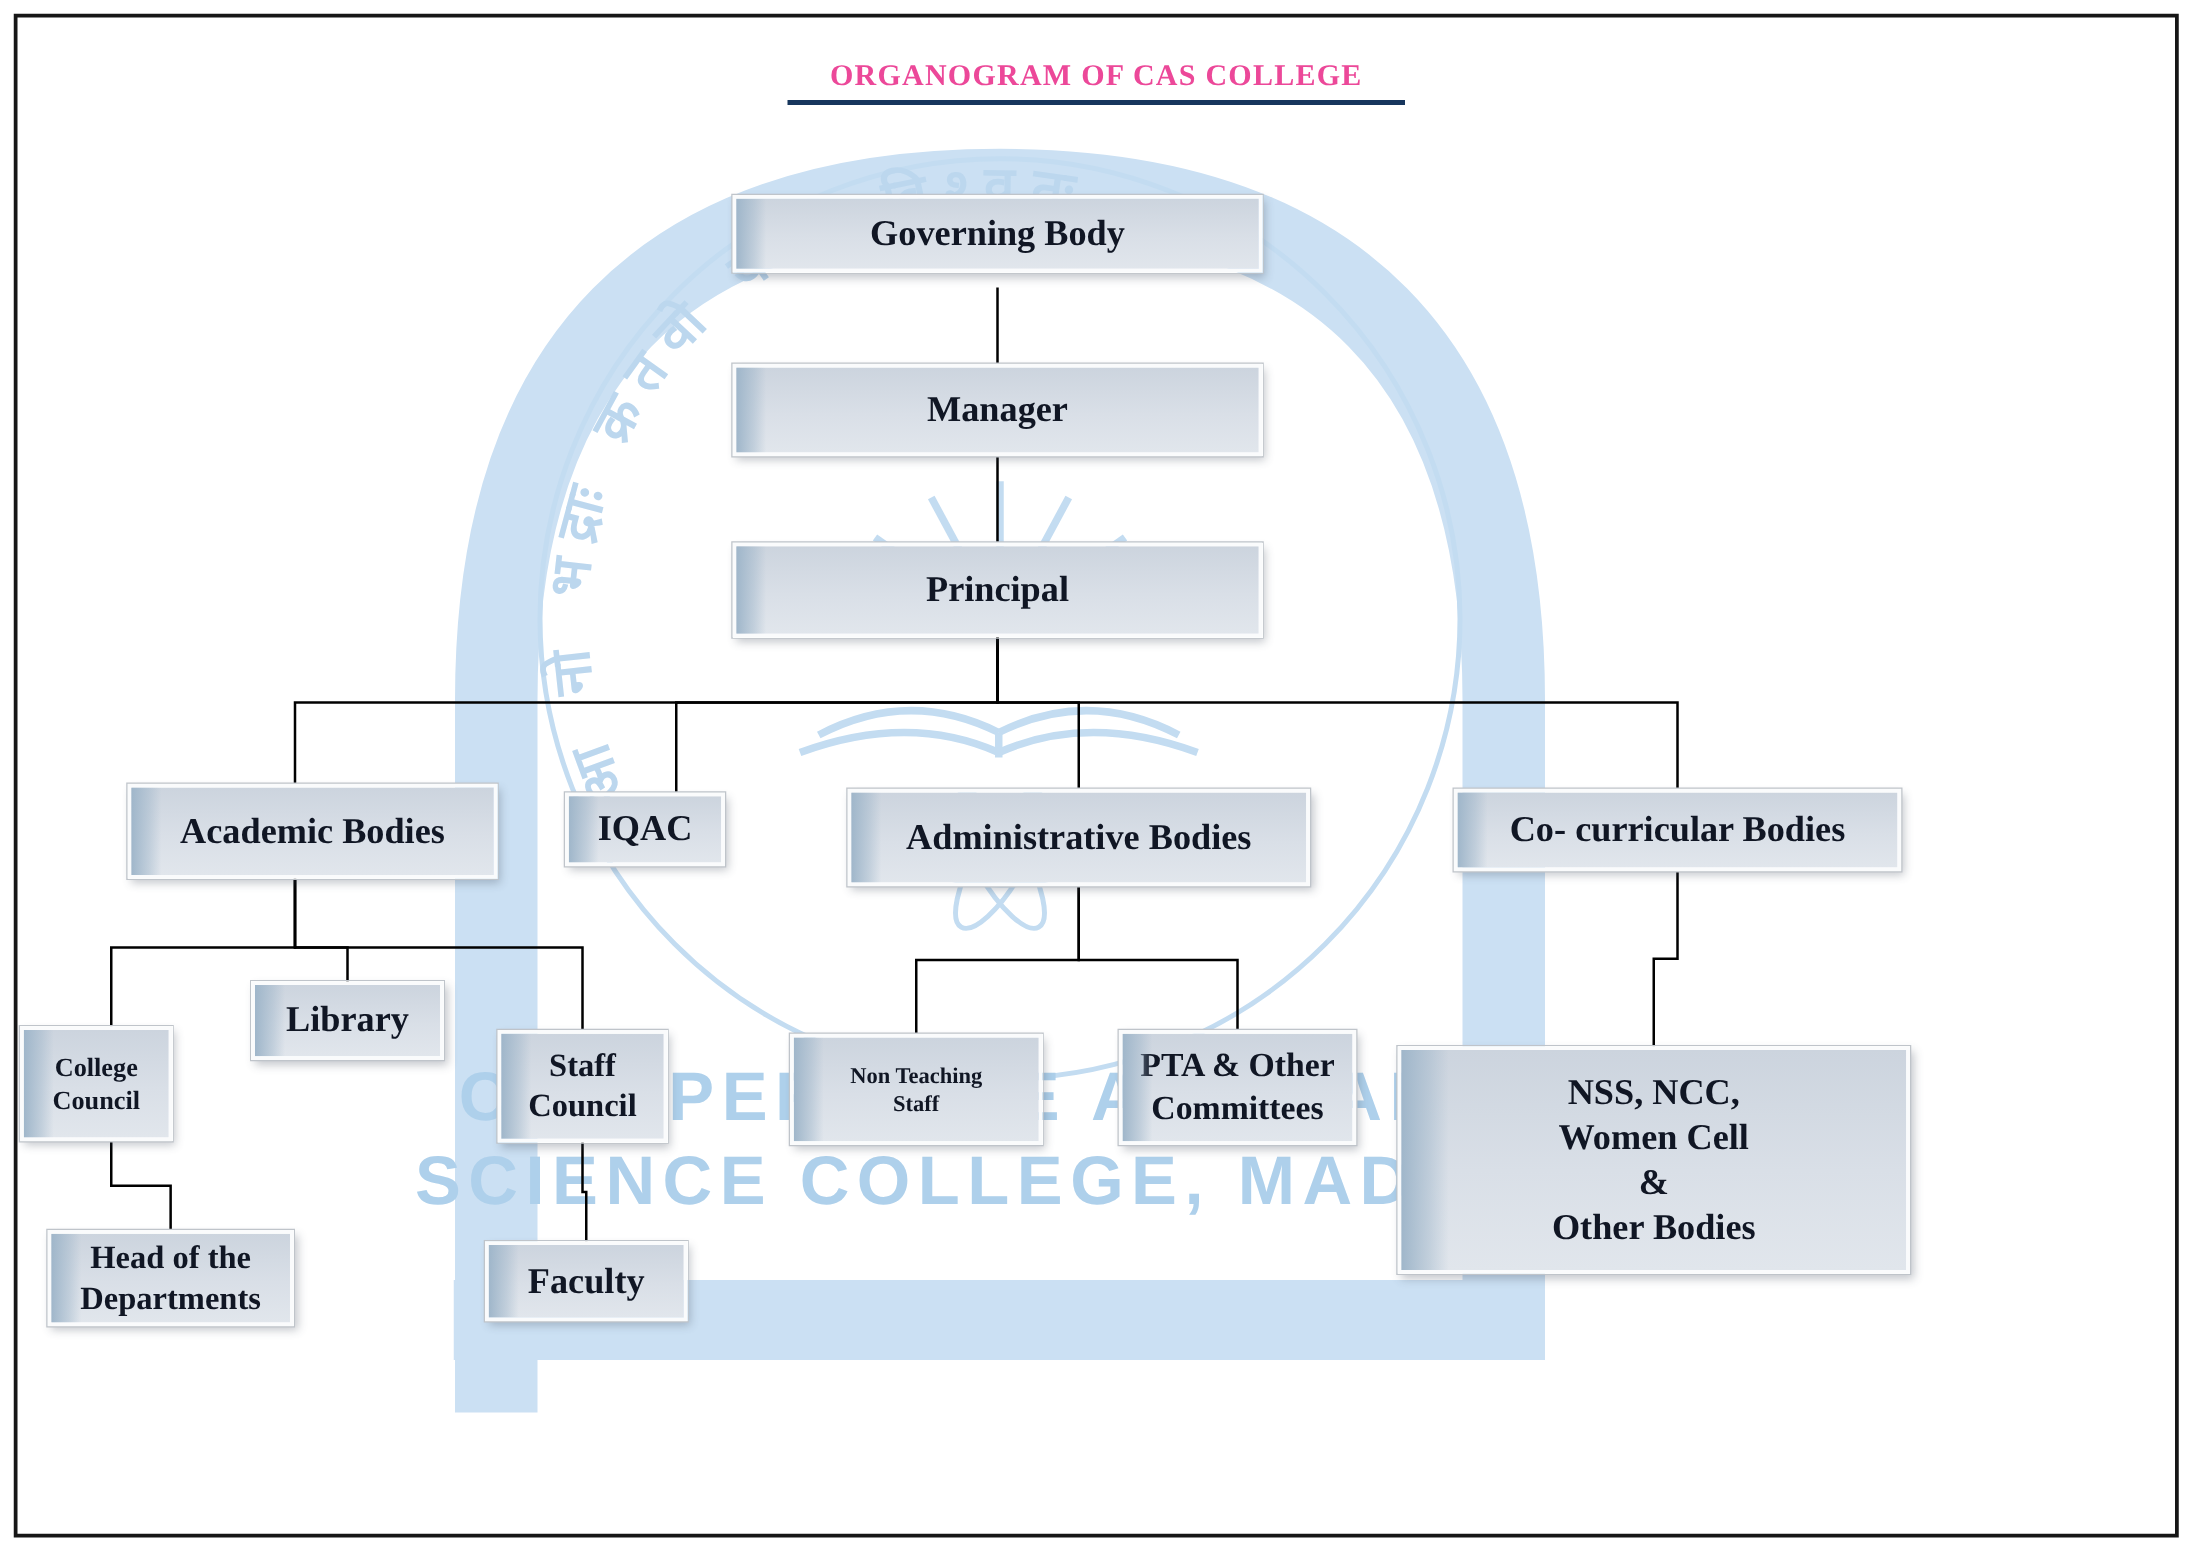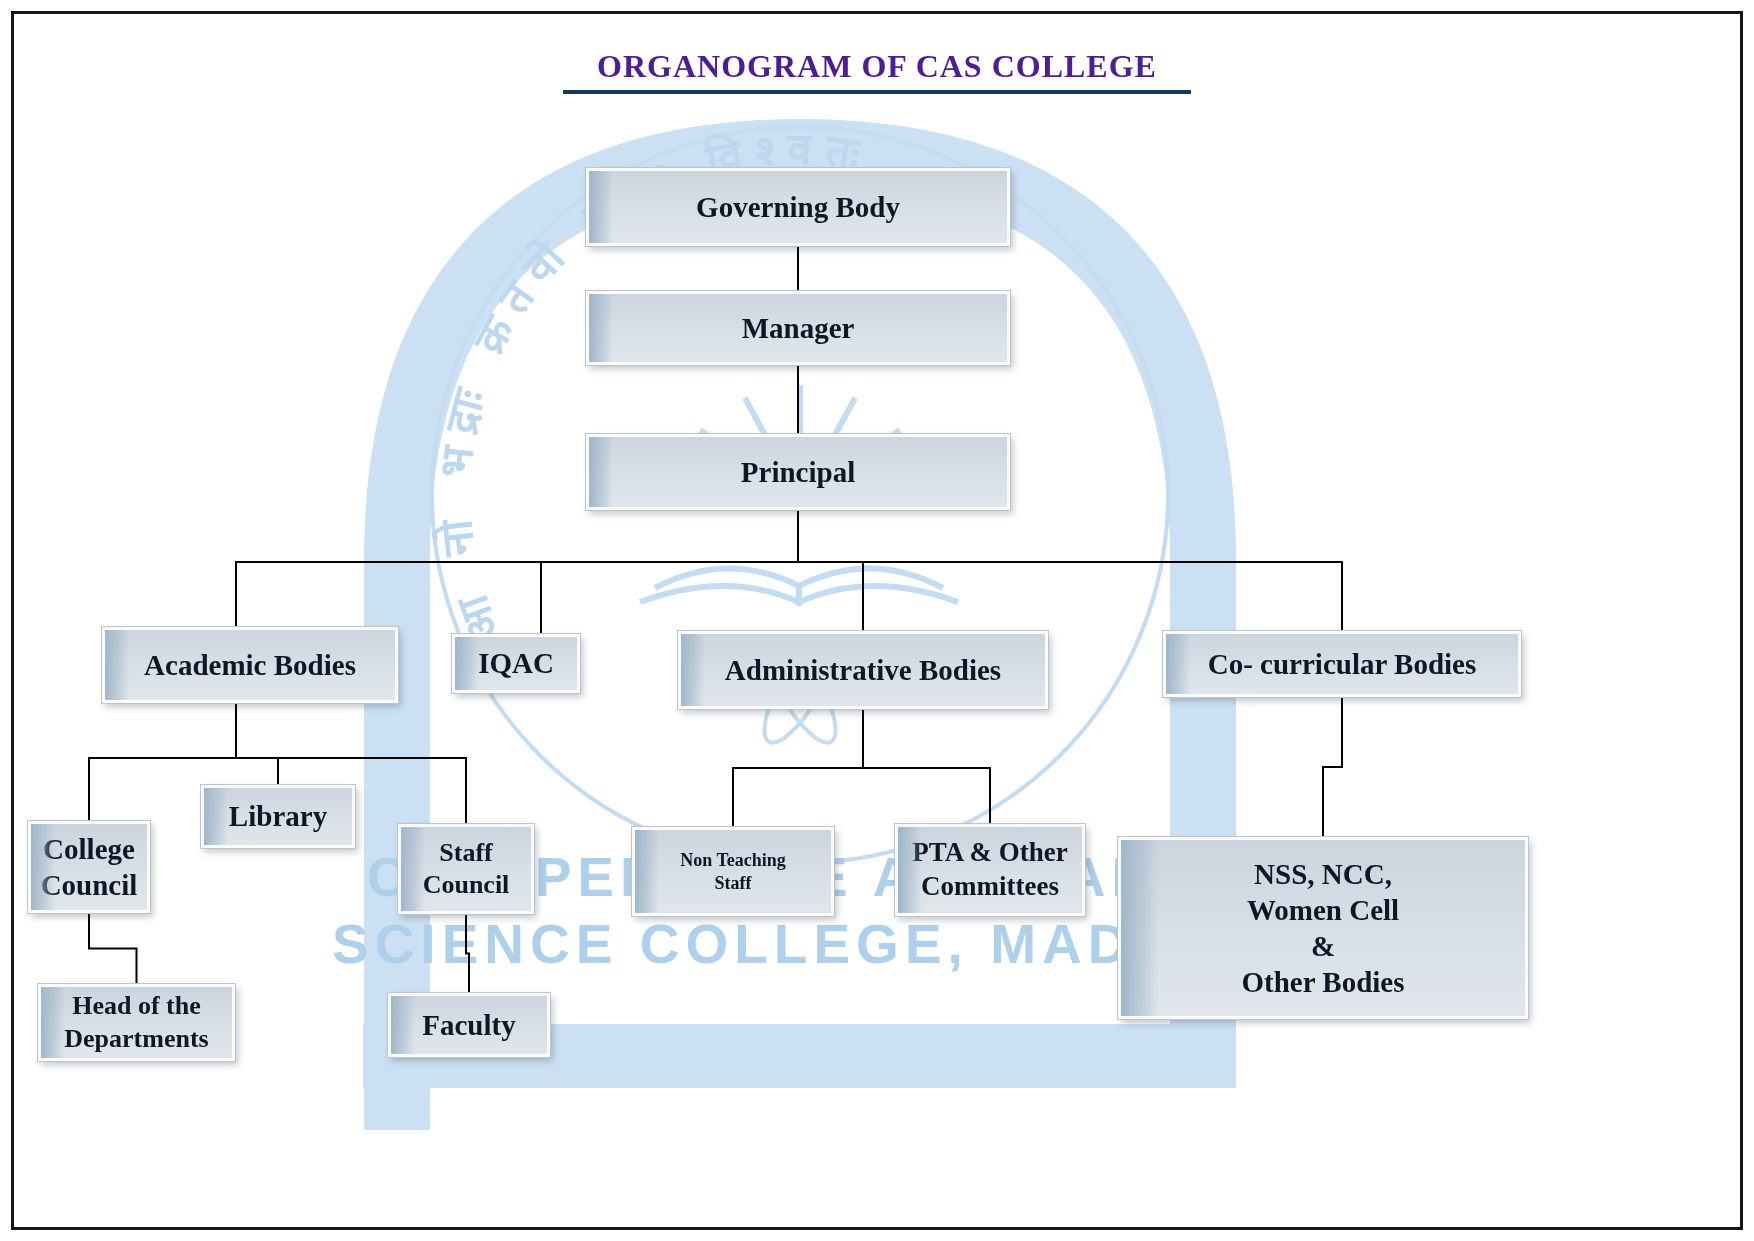--- a/index.html
+++ b/index.html
@@ -17,23 +17,23 @@
     pointer-events:none;
   }
   
   .title-wrap{
     position:absolute;top:48px;left:0;width:100%;
     text-align:center;z-index:2;
   }
   .title-wrap span{
     display:inline-block;
     font-weight:bold;
-    font-size:32px;
+    font-size:24px;
     letter-spacing:1px;
-    color:#4c1d95;
+    color:#ec4899;
     border-bottom:4px solid #17365d;
     padding:0 34px 5px 34px;
   }
   
   #wm-svg{position:absolute;top:0;left:0;z-index:0;}
   .wm-line{
     position:absolute;left:0;width:1570px;text-align:center;
     font-family:"Liberation Sans", sans-serif;
     font-weight:bold;font-size:55px;letter-spacing:6px;
     color:#aed0eb;z-index:0;white-space:nowrap;
@@ -57,28 +57,28 @@
     white-space:pre-line;
     padding:4px 8px;
     z-index:2;
     overflow:hidden;
   }
   .node::before{
     content:"";
     position:absolute;left:0;top:0;bottom:0;width:24px;
     background:linear-gradient(to right,#9fb6ca 0%,rgba(159,182,202,0.45) 60%,rgba(159,182,202,0) 100%);
   }
-  .n-governing      {left:586px; top:168px; width:424px; height:78px;text-align:right;}
+  .n-governing      {left:586px; top:156px; width:424px; height:62px;text-align:right;}
   .n-manager        {left:586px; top:291px; width:424px; height:74px;}
   .n-principal      {left:586px; top:434px; width:424px; height:76px;}
   .n-academic       {left:102px;  top:627px; width:296px; height:76px;}
   .n-iqac           {left:452px; top:634px; width:128px; height:59px;}
   .n-admin          {left:678px; top:631px; width:370px; height:78px;}
   .n-cocurr         {left:1163px;top:631px; width:358px; height:66px;text-align:right;}
-  .n-college-council{left:28px;  top:821px; width:122px; height:92px; font-size:29px;}
+  .n-college-council{left:16px;  top:821px; width:122px; height:92px; font-size:21px;}
   .n-library        {left:201px; top:785px; width:154px; height:63px;}
   .n-staff-council  {left:398px; top:824px; width:136px; height:90px; font-size:26px;}
   .n-hod            {left:38px;  top:984px; width:197px; height:77px; font-size:26px;}
   .n-faculty        {left:388px; top:993px; width:162px; height:64px;}
   .n-non-teaching   {left:632px; top:827px; width:202px; height:89px; font-size:18px;}
   .n-pta            {left:895px; top:824px; width:190px; height:92px; font-size:27px;}
   .n-nss            {left:1118px;top:837px; width:410px; height:182px;}
   .n-nss::before{width:38px;}
 </style>
 </head>

